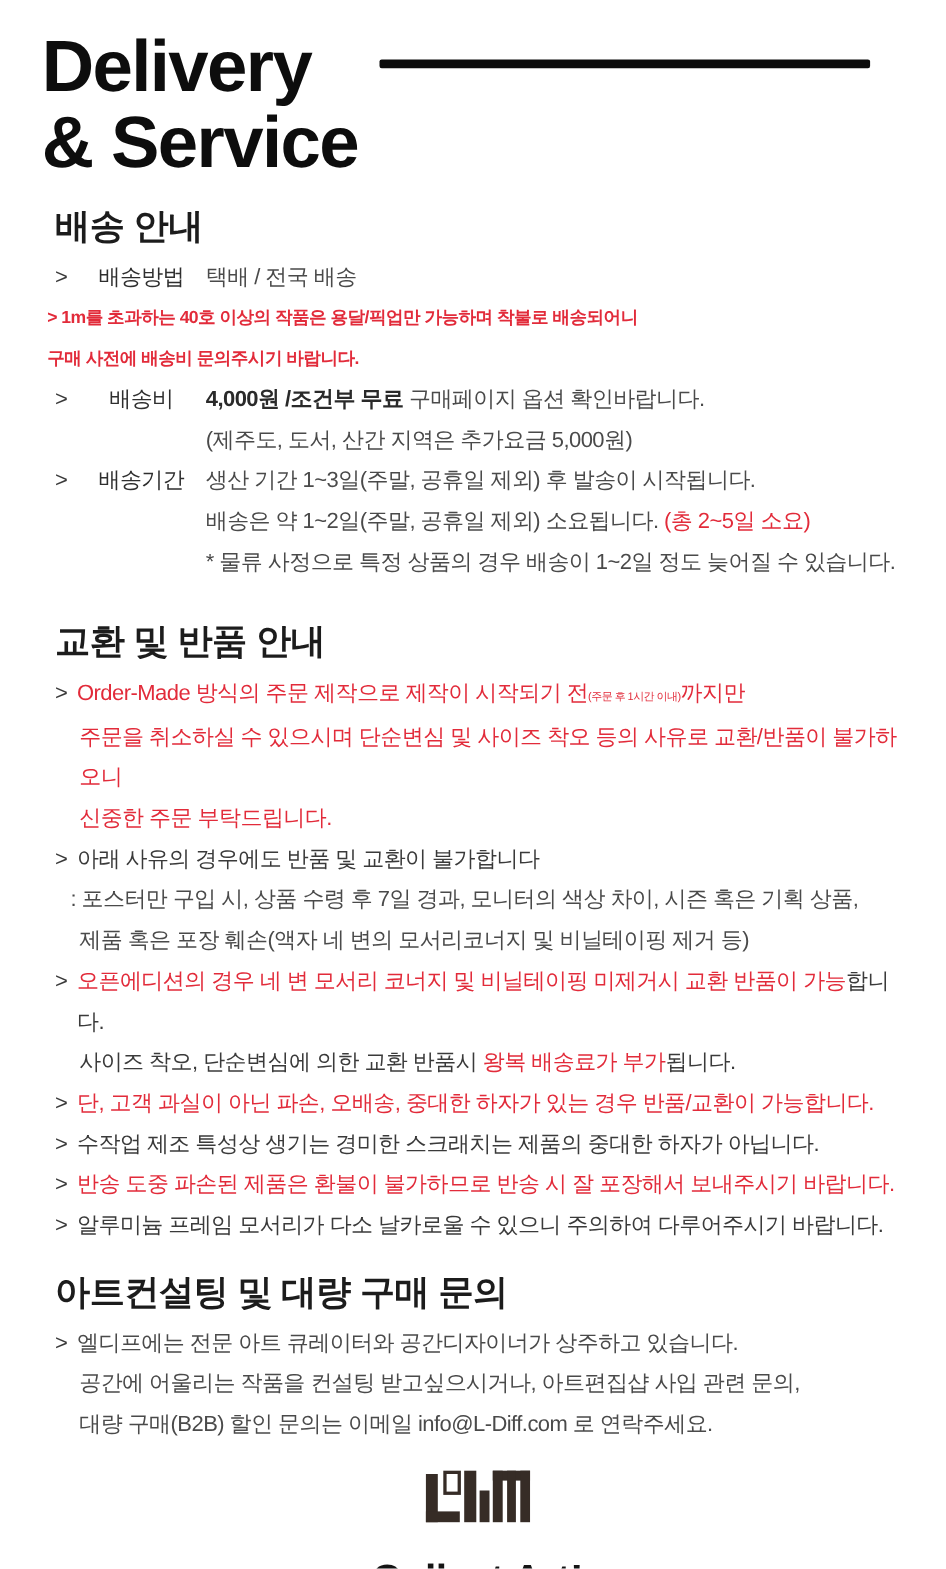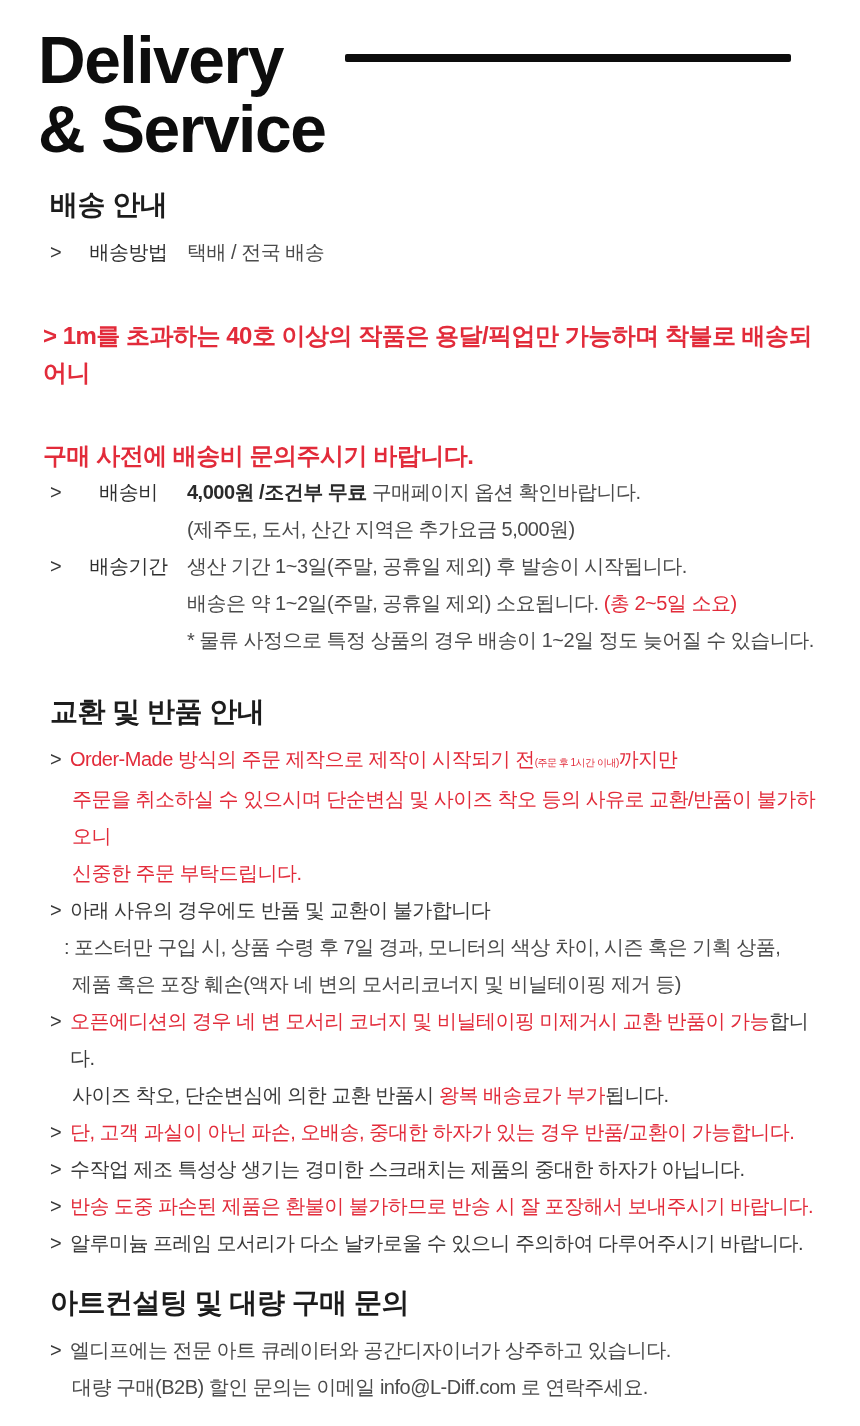--- a/index.html
+++ b/index.html
@@ -17,42 +17,42 @@
     letter-spacing:-1.5px;margin:0;
   }
   .title-rule{
     position:absolute;left:307px;top:28px;width:446px;height:8px;
     background:#0d0d0d;border-radius:2px;
   }
 
   
   .section{margin-left:12px;}
   h2.sec-heading{
-    font-size:28px;line-height:30px;font-weight:700;color:#1c1c1c;
+    font-size:32px;line-height:30px;font-weight:700;color:#1c1c1c;
     margin:0;letter-spacing:-0.5px;
   }
   .sec-shipping h2{margin-top:26px;margin-bottom:14px;}
   .sec-exchange h2{margin-top:38px;margin-bottom:14px;}
   .sec-consulting h2{margin-top:26px;margin-bottom:14px;}
 
   .row{display:flex;font-size:20px;line-height:37px;letter-spacing:-0.5px;}
   .bullet{flex:0 0 20px;color:#3a3a3a;}
   .klabel{flex:0 0 117px;color:#2e2e2e;font-weight:500;text-align:center;}
   .value{flex:1;color:#4a4a4a;}
   .cont{padding-left:137px;justify-content:center;}   
   .ind{padding-left:22px;}     
   .ind-colon{padding-left:14px;justify-content:center;}
 
   .red{color:#e22b3a;}
   .red-bold{color:#e22b3a;font-weight:700;}
   .dark{color:#3a3a3a;}
   .bold{font-weight:700;color:#2a2a2a;}
   .small-paren{font-size:10px;}
 
-  .warn{font-size:24px;line-height:37px;margin-left:-7px;letter-spacing:-0.5px;margin-top:46px;}
+  .warn{font-size:16px;line-height:37px;margin-left:-7px;letter-spacing:-0.5px;}
 
   
   .footer{margin-top:22px;text-align:center;}
   .logo{display:block;margin:0 auto;}
   .slogan{
     margin-top:28px;font-size:37px;line-height:47px;font-weight:700;
     color:#141414;letter-spacing:-0.5px;
   }
 </style>
 </head>
@@ -151,20 +151,23 @@
   </div>
 
   <div class="section sec-consulting">
     <h2 class="sec-heading">아트컨설팅 및 대량 구매 문의</h2>
 
     <div class="row">
       <span class="bullet">&gt;</span>
       <span class="value">엘디프에는 전문 아트 큐레이터와 공간디자이너가 상주하고 있습니다.</span>
     </div>
     <div class="row ind">
+      <span class="value">공간에 어울리는 작품을 컨설팅 받고싶으시거나, 아트편집샵 사입 관련 문의,</span>
+    </div>
+    <div class="row ind">
       <span class="value">대량 구매(B2B) 할인 문의는 이메일 info@L-Diff.com 로 연락주세요.</span>
     </div>
   </div>
 
   <div class="footer">
     <svg class="logo" width="95" height="48" viewBox="0 0 95 48" xmlns="http://www.w3.org/2000/svg" aria-hidden="true">
       <g fill="#362c26">
         <rect x="0" y="4" width="11" height="44"></rect>
         <rect x="0" y="38" width="31" height="10"></rect>
         <rect x="35" y="1" width="11" height="47"></rect>

